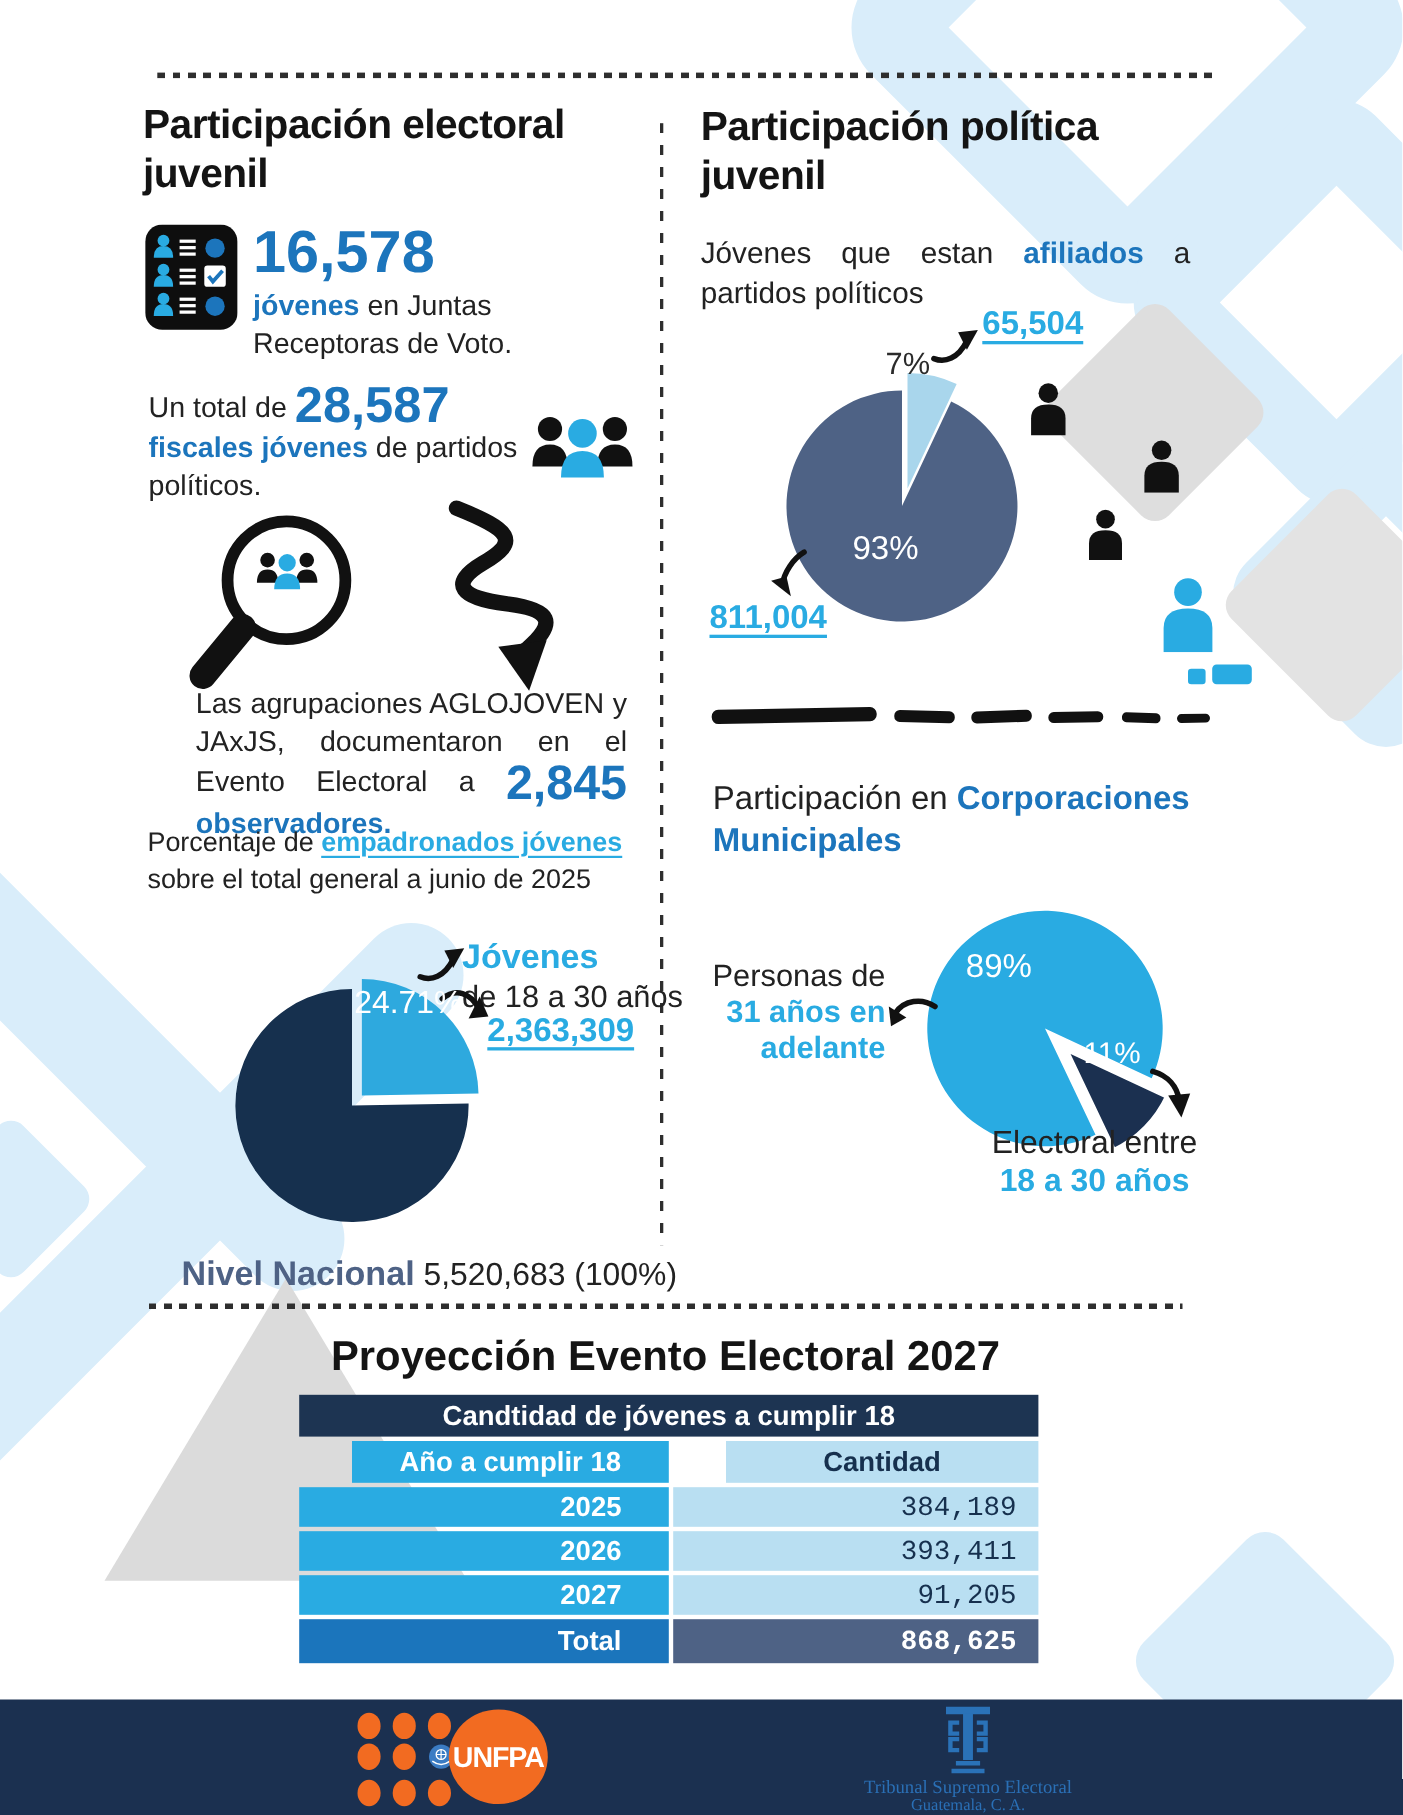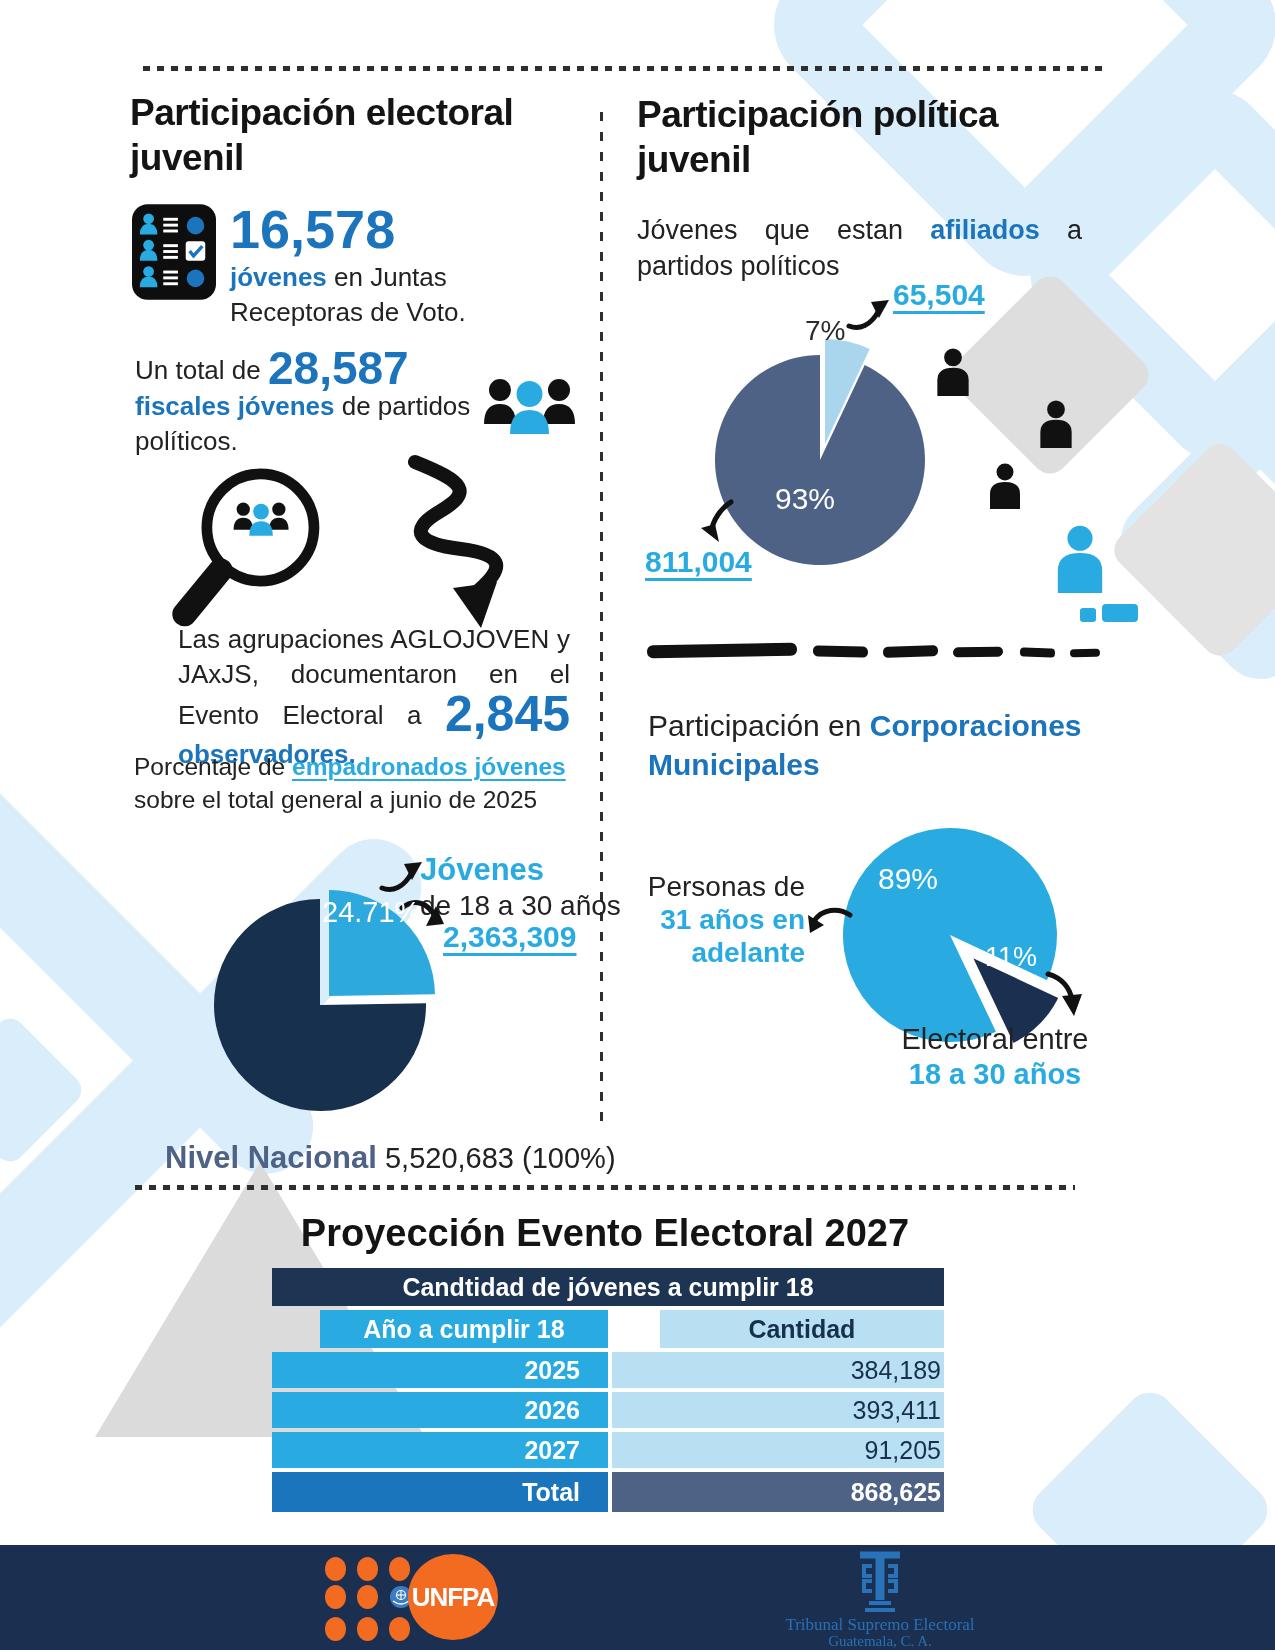--- a/index.html
+++ b/index.html
@@ -29,22 +29,22 @@
   .c-navy{background:#1D3452;color:#fff;font-weight:800;font-size:25px;}
   .c-blue{background:#29ABE2;color:#fff;font-weight:800;font-size:25px;}
   .c-light{background:#B9DFF2;color:#16304E;font-size:25px;}
   .c-dblue{background:#1B75BC;color:#fff;font-weight:800;font-size:25px;}
   .c-slate{background:#4E6285;color:#fff;font-weight:800;font-size:25px;}
   .w-year{width:336px;}
   .w-qty{width:332px;}
   .cell.center{justify-content:center;margin-left:48px;}
   .cell.right{justify-content:flex-end;}
   .h38{height:38px;} .h36{height:36px;} .h40{height:40px;}
-  .pad-r28{padding-right:28px;box-sizing:border-box;}
-  .pad-r16{padding-right:3px;box-sizing:border-box;}
+  .pad-r28{padding-right:43px;box-sizing:border-box;}
+  .pad-r16{padding-right:20px;box-sizing:border-box;font-family:Liberation Mono, monospace;}
   
   #footer{position:absolute;left:0;top:1545px;width:1275px;height:134px;background:#1B3050;z-index:2;}
   .dotgrid{position:absolute;left:325px;top:12px;width:88px;height:80px;display:grid;
     grid-template-columns:repeat(3,1fr);grid-template-rows:repeat(3,1fr);gap:4px 8px;}
   .dot{width:21px;height:24px;background:#F26B21;border-radius:50%;}
   .unfpa-circle{position:absolute;left:408px;top:9px;width:90px;height:86px;background:#F26B21;border-radius:50%;
     display:flex;align-items:center;justify-content:center;}
   .unfpa-txt{color:#fff;font-weight:800;font-size:26px;letter-spacing:-1px;}
   .tse-txt{position:absolute;left:760px;width:240px;text-align:center;color:#2A6FB5;
     font-family:"Liberation Serif","DejaVu Serif",serif;}
@@ -152,21 +152,21 @@
   </div>
 
   <div class="layer" style="left:395px;top:448px;width:140px;height:205px;">
     <svg width="140" height="205" viewBox="0 0 140 205">
       <path d="M20 14 C70 34 78 44 44 64 C12 83 24 96 66 101 C106 106 112 118 84 142 L76 152" fill="none" stroke="#111111" stroke-width="14" stroke-linecap="round"></path>
       <polygon points="58,140 102,134 86,180" fill="#111111"></polygon>
     </svg>
   </div>
 
   <div class="layer body-txt justify" style="left:178px;top:622px;width:392px;">
-    <span>Las agrupaciones AGLOJOVEN y JAxJS, documentaron en el Evento Electoral a </span><span class="bignum" style="font-size:50px;line-height:0.9;vertical-align:-7px;">2,845</span>
+    <span>Las agrupaciones AGLOJOVEN y JAxJS, documentaron en el Evento Electoral a </span><span class="bignum" style="font-size:44px;line-height:0.9;vertical-align:-7px;">2,845</span>
     <span class="blue">observadores.</span>
   </div>
 
   <div class="layer" style="left:134px;top:750px;width:458px;font-size:24.5px;line-height:1.36;color:#222;">
     <span>Porcentaje de </span><span class="underl2" style="color:#29ABE2;">empadronados jóvenes</span><span> sobre el total general a junio de 2025</span>
   </div>
 
   <div class="layer" style="left:190px;top:875px;width:260px;height:260px;">
     <svg width="260" height="260" viewBox="-130 -130 260 260">
       <path d="M0 0 L105.98 -1.85 A106 106 0 1 1 0 -106 Z" fill="#16304E"></path>

